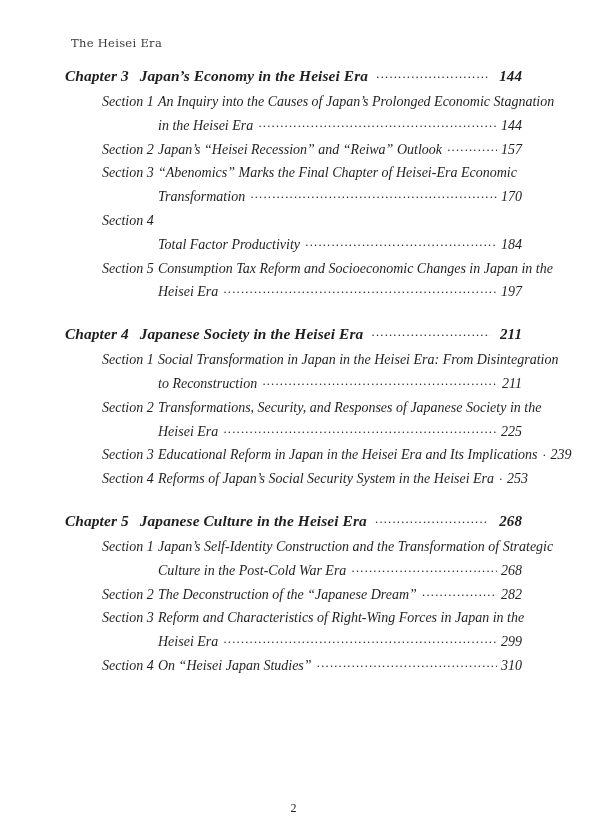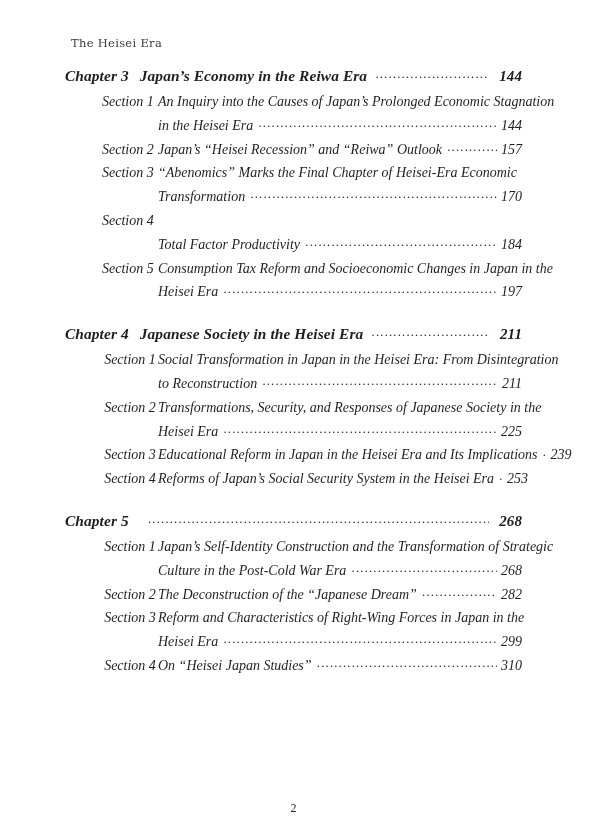--- a/index.html
+++ b/index.html
@@ -18,21 +18,21 @@
     font-size: 11.5px;
     color: #3a3a3a;
     letter-spacing: 0.3px;
   }
   .toc {
     position: absolute;
     left: 65px; top: 63px;
     width: 457px;
     font-style: italic;
   }
-  .chapter + .chapter { margin-top: 17px; text-align: center; }
+  .chapter + .chapter { margin-top: 17px; }
   .chapter-heading {
     display: flex;
     align-items: baseline;
     font-weight: bold;
     font-size: 15.4px;
     line-height: 26px;
     white-space: nowrap;
     letter-spacing: 0.1px;
   }
   .chapter-label { flex: none; margin-right: 11px; }
@@ -76,21 +76,21 @@
 </head>
 <body>
 
 <div class="running-header">The Heisei Era</div>
 
 <div class="toc">
 
   <div class="chapter">
     <div class="chapter-heading">
       <span class="chapter-label">Chapter 3</span>
-      <span class="chapter-title">Japan’s Economy in the Reiwa Era</span>
+      <span class="chapter-title">Japan’s Economy in the Heisei Era</span>
       <span class="leader"></span>
       <span class="chapter-page">144</span>
     </div>
     <div class="sections">
       <div class="s-row">
         <span class="s-label">Section 1</span>
         <span class="s-text">An Inquiry into the Causes of Japan’s Prolonged Economic Stagnation</span>
       </div>
       <div class="s-row">
         <span class="s-label"></span>
@@ -175,20 +175,21 @@
         <span class="s-text">Reforms of Japan’s Social Security System in the Heisei Era</span>
         <span class="leader"></span>
         <span class="s-page">253</span>
       </div>
     </div>
   </div>
 
   <div class="chapter">
     <div class="chapter-heading">
       <span class="chapter-label">Chapter 5</span>
+      <span class="chapter-title">Japanese Culture in the Heisei Era</span>
       <span class="leader"></span>
       <span class="chapter-page">268</span>
     </div>
     <div class="sections">
       <div class="s-row">
         <span class="s-label">Section 1</span>
         <span class="s-text">Japan’s Self-Identity Construction and the Transformation of Strategic</span>
       </div>
       <div class="s-row">
         <span class="s-label"></span>

